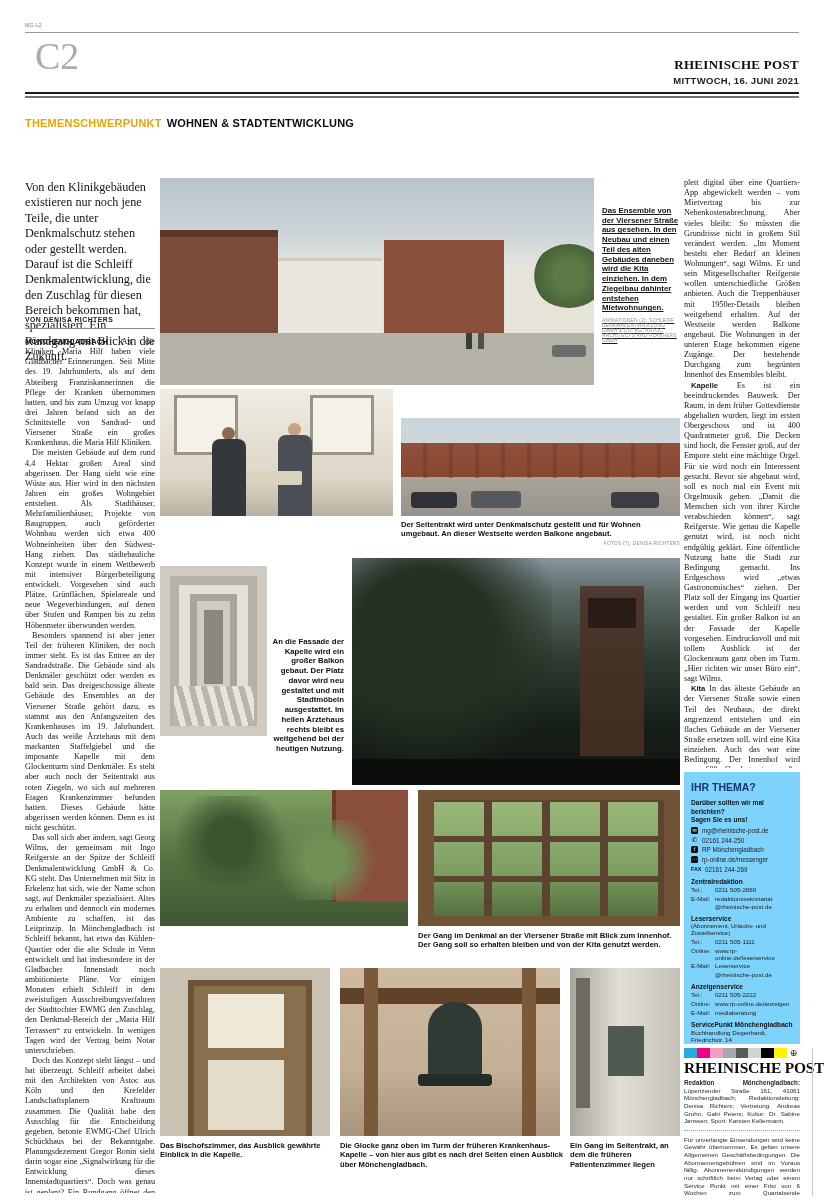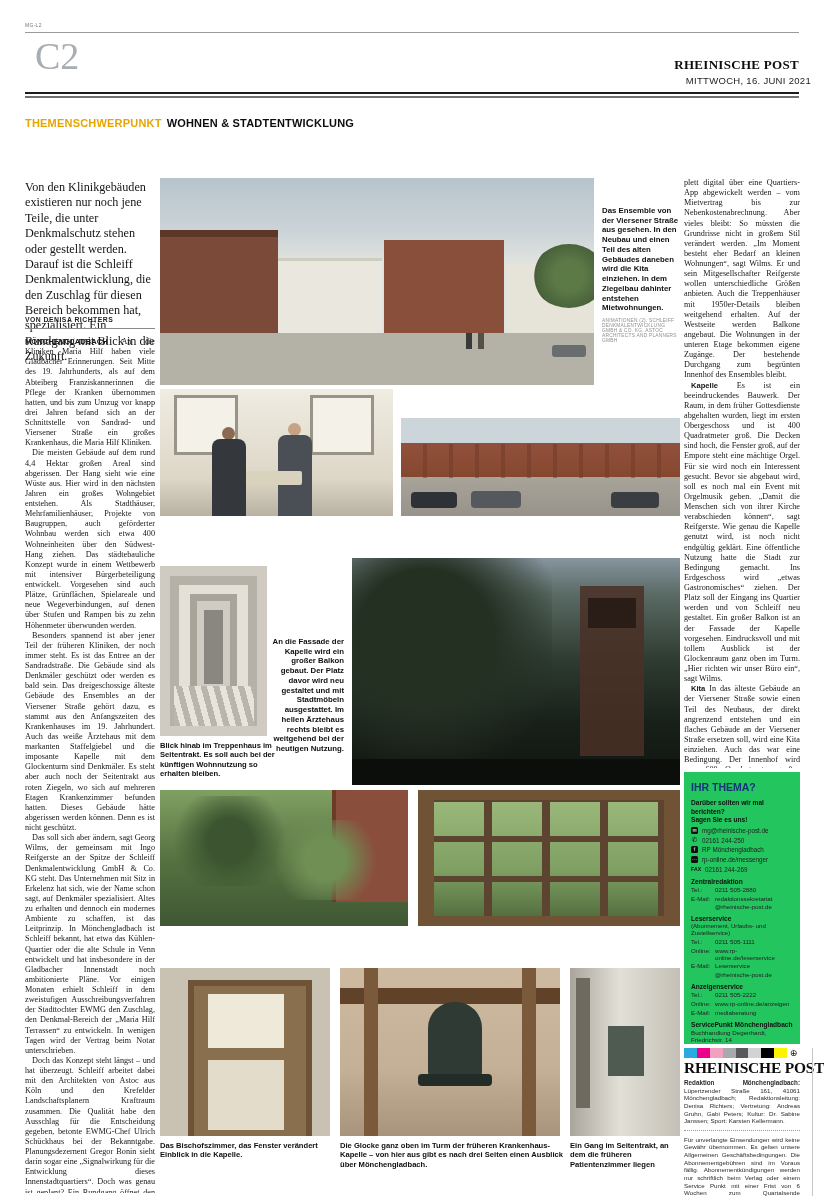--- a/index.html
+++ b/index.html
@@ -48,21 +48,21 @@
   .ph-seiten{background:linear-gradient(180deg,#ccd6da 0%,#ccd6da 26%,#91503c 26%,#85482f 60%,#a8a49a 60%,#97938a 100%);}
   .ph-stairs{background:#cfcbc2;}
   .ph-dark{background:linear-gradient(180deg,#8795a0 0%,#5a6a64 16%,#2e3b30 45%,#18201a 72%,#10140f 100%);}
   .ph-court{background:linear-gradient(180deg,#7fa063 0%,#567140 52%,#3f5733 100%);}
   .ph-gangf{background:#6f5334;}
   .ph-bischof{background:#c9c2b2;}
   .ph-glocke{background:linear-gradient(180deg,#cdbaa0 0%,#c4b096 60%,#a8947c 100%);}
   .ph-gang2{background:linear-gradient(90deg,#a9a59b 0%,#e2dfd7 45%,#c4c0b6 100%);}
 
   
-  .thema{background:#22c55e;box-sizing:border-box;padding:9px 7px;font-family:"Liberation Sans",sans-serif;}
+  .thema{background:#7dd3fc;box-sizing:border-box;padding:9px 7px;font-family:"Liberation Sans",sans-serif;}
   .thema-title{font-size:10.5px;font-weight:700;color:#16337a;margin-bottom:6px;}
   .thema-intro{font-size:6.6px;font-weight:700;color:#111;line-height:1.3;}
   .crow{display:flex;align-items:center;margin-top:2.6px;font-size:6.3px;color:#222;}
   .crow .val{margin-left:4px;}
   .ico{width:7px;height:7px;border-radius:1.5px;background:#111;color:#fff;font-size:5px;line-height:7px;
        text-align:center;flex:0 0 7px;font-family:"DejaVu Sans",sans-serif;}
   .ico.plain{background:none;color:#111;font-size:7px;}
   .faxlbl{font-size:5.2px;font-weight:700;color:#111;flex:0 0 9px;}
   .sect{margin-top:5px;}
   .sect-title{font-size:6.6px;font-weight:700;color:#111;}
@@ -83,21 +83,21 @@
 </style>
 </head>
 <body>
 
 <div class="page">
 
   <div class="abs edition" style="left:25px;top:22px;">MG-L2</div>
   <div class="abs hairline" style="left:25px;top:32px;width:774px;"></div>
   <div class="abs sec-num" style="left:35px;top:37px;">C2</div>
   <div class="abs brand" style="right:25px;top:57px;">RHEINISCHE POST</div>
-  <div class="abs issue-date" style="right:13px;top:75px;">MITTWOCH, 16. JUNI 2021</div>
+  <div class="abs issue-date" style="right:25px;top:75px;font-weight:bold;">MITTWOCH, 16. JUNI 2021</div>
   <div class="abs dblrule" style="left:25px;top:92px;width:774px;"></div>
 
   <div class="abs kicker" style="left:25px;top:105px;">
     <span class="gold">THEMENSCHWERPUNKT</span><span class="black">WOHNEN &amp; STADTENTWICKLUNG</span>
   </div>
 
   <div class="abs lead" style="left:25px;top:180px;width:130px;">Von den Klinikgebäuden existieren nur noch jene Teile, die unter Denkmalschutz stehen oder gestellt werden. Darauf ist die Schleiff Denkmalentwicklung, die den Zuschlag für diesen Bereich bekommen hat, spezialisiert. Ein Rundgang mit Blick in die Zukunft.</div>
   <div class="abs byline" style="left:25px;top:316px;width:130px;">VON DENISA RICHTERS</div>
   <div class="abs bodycol" style="left:25px;top:337px;width:130px;height:856px;">
     <p><b class="lead-in">MÖNCHENGLADBACH</b><span>An die Kliniken Maria Hilf haben viele Gladbacher Erinnerungen. Seit Mitte des 19. Jahrhunderts, als auf dem Abteiberg Franziskannerinnen die Pflege der Kranken übernommen hatten, und bis zum Umzug vor knapp drei Jahren befand sich an der Schnittstelle von Sandrad- und Viersener Straße ein großes Krankenhaus, die Maria Hilf Kliniken.</span></p>
@@ -112,86 +112,90 @@
     <span style="left:0;top:52px;width:118px;height:103px;background:#7c4a38;border-top:7px solid #5e3628;"></span>
     <span style="left:118px;top:80px;width:104px;height:75px;background:#e9e7de;border-top:3px solid #cfccc0;"></span>
     <span style="left:224px;top:62px;width:120px;height:93px;background:#8a4f3a;"></span>
     <span style="left:346px;top:86px;width:88px;height:69px;background:#e6e3d8;"></span>
     <span style="left:372px;top:66px;width:74px;height:64px;background:radial-gradient(circle,#5c7a46 30%,#48603a 70%,transparent 72%);border-radius:50%;"></span>
     <span style="left:0;bottom:0;width:100%;height:52px;background:#b4b1a6;"></span>
     <span style="left:392px;bottom:28px;width:34px;height:12px;background:#6a6d70;border-radius:3px;"></span>
     <span style="left:306px;bottom:36px;width:6px;height:16px;background:#3a3a3a;"></span>
     <span style="left:318px;bottom:36px;width:6px;height:16px;background:#555046;"></span>
   </figure>
-  <div class="abs" style="left:602px;top:206px;width:78px;">
+  <div class="abs" style="left:602px;top:206px;width:78px;text-decoration:underline;">
     <div class="sidecap">Das Ensemble von der Viersener Straße aus gesehen. In den Neubau und einen Teil des alten Gebäudes daneben wird die Kita einziehen. In dem Ziegelbau dahinter entstehen Mietwohnungen.</div>
     <div class="credit" style="margin-top:5px;">ANIMATIONEN (2): SCHLEIFF DENKMALENTWICKLUNG GMBH &amp; CO. KG, ASTOC ARCHITECTS AND PLANNERS GMBH</div>
   </div>
 
   <figure class="ph ph-men abs" style="left:160px;top:389px;width:233px;height:127px;margin:0;">
     <span style="left:14px;top:6px;width:58px;height:54px;background:#f4f1e8;border:3px solid #9a9488;"></span>
     <span style="left:150px;top:6px;width:58px;height:54px;background:#f4f1e8;border:3px solid #9a9488;"></span>
     <span style="left:62px;top:38px;width:13px;height:13px;background:#8a6a52;border-radius:50%;"></span>
     <span style="left:52px;top:50px;width:34px;height:77px;background:#34373c;border-radius:8px 8px 0 0;"></span>
     <span style="left:128px;top:34px;width:13px;height:13px;background:#c8a284;border-radius:50%;"></span>
     <span style="left:118px;top:46px;width:34px;height:81px;background:#4a4e55;border-radius:8px 8px 0 0;"></span>
     <span style="left:86px;top:82px;width:56px;height:14px;background:#d9d2bc;border-radius:2px;"></span>
   </figure>
   <figure class="ph ph-seiten abs" style="left:401px;top:418px;width:279px;height:98px;margin:0;">
     <span style="left:10px;bottom:8px;width:46px;height:16px;background:#2e3135;border-radius:4px;"></span>
     <span style="left:70px;bottom:8px;width:50px;height:17px;background:#55595e;border-radius:4px;"></span>
     <span style="left:210px;bottom:8px;width:48px;height:16px;background:#3a3e43;border-radius:4px;"></span>
     <span style="left:0;top:26px;width:279px;height:34px;background:repeating-linear-gradient(90deg,transparent 0 22px,#6e3a28 22px 26px);opacity:.5;"></span>
   </figure>
+  <div class="cap abs" style="left:401px;top:520px;width:279px;">
+    <span>Der Seitentrakt wird unter Denkmalschutz gestellt und für Wohnen umgebaut. An dieser Westseite werden Balkone angebaut.</span>
+    <span class="credit">FOTOS (7): DENISA RICHTERS</span>
+  </div>
 
   <figure class="ph ph-stairs abs" style="left:160px;top:566px;width:107px;height:170px;margin:0;">
     <span style="left:10px;top:10px;right:10px;bottom:10px;border:9px solid #b5b1a6;background:#e3e0d8;"></span>
     <span style="left:30px;top:28px;right:30px;bottom:34px;border:7px solid #a8a49a;background:#cfccc4;"></span>
     <span style="left:44px;top:44px;right:44px;bottom:52px;background:#8a8680;"></span>
     <span style="left:14px;bottom:10px;width:80px;height:40px;background:repeating-linear-gradient(75deg,#b9b5aa 0 6px,#e7e4dc 6px 12px);"></span>
   </figure>
-  <div class="cap abs" style="left:160px;top:741px;width:118px;">Blick hinab im Treppenhaus im Seitentrakt. Es soll auch bei der künftigen Wohnnutzung so erhalten bleiben.</div>
   <div class="sidecap right abs" style="left:268px;top:637px;width:76px;">An die Fassade der Kapelle wird ein großer Balkon gebaut. Der Platz davor wird neu gestaltet und mit Stadtmöbeln ausgestattet. Im hellen Ärztehaus rechts bleibt es weitgehend bei der heutigen Nutzung.</div>
   <figure class="ph ph-dark abs" style="left:352px;top:558px;width:328px;height:227px;margin:0;">
     <span style="left:-30px;top:-20px;width:230px;height:250px;background:radial-gradient(circle at 45% 40%,#243022 35%,transparent 72%);"></span>
     <span style="right:36px;top:28px;width:64px;height:170px;background:#4a3026;opacity:.85;"></span>
     <span style="right:44px;top:40px;width:48px;height:30px;background:#2a1c16;"></span>
     <span style="left:0;bottom:0;width:100%;height:26px;background:#0b0e0a;"></span>
   </figure>
 
   <figure class="ph ph-court abs" style="left:160px;top:790px;width:248px;height:136px;margin:0;">
     <span style="right:0;top:0;width:72px;height:112px;background:#8a4f3c;border-left:4px solid #6e3a28;"></span>
     <span style="left:10px;top:6px;width:120px;height:90px;background:radial-gradient(circle,#3c5530 30%,transparent 75%);"></span>
     <span style="left:110px;top:30px;width:110px;height:80px;background:radial-gradient(circle,#6f8f55 30%,transparent 75%);"></span>
   </figure>
   <figure class="ph ph-gangf abs" style="left:418px;top:790px;width:262px;height:136px;margin:0;">
     <span style="left:16px;top:10px;width:230px;height:116px;background:
       repeating-linear-gradient(0deg,transparent 0 34px,#5c4430 34px 40px),
       repeating-linear-gradient(90deg,transparent 0 50px,#5c4430 50px 58px),
       linear-gradient(180deg,#9ab87a 0%,#7fa063 60%,#55703f 100%);"></span>
   </figure>
+  <div class="cap abs" style="left:418px;top:931px;width:262px;">Der Gang im Denkmal an der Viersener Straße mit Blick zum Innenhof. Der Gang soll so erhalten bleiben und von der Kita genutzt werden.</div>
 
   <figure class="ph ph-bischof abs" style="left:160px;top:968px;width:170px;height:168px;margin:0;">
     <span style="left:28px;top:12px;width:112px;height:156px;background:#8a6f4e;border:6px solid #6f5336;"></span>
     <span style="left:48px;top:26px;width:76px;height:54px;background:#efe9da;border:3px solid #a8укук;"></span>
     <span style="left:48px;top:92px;width:76px;height:70px;background:#e3dccb;"></span>
   </figure>
   <figure class="ph ph-glocke abs" style="left:340px;top:968px;width:220px;height:168px;margin:0;">
     <span style="left:0;top:20px;width:220px;height:16px;background:#5f4228;"></span>
     <span style="left:24px;top:0;width:14px;height:168px;background:#7a5a3a;"></span>
     <span style="left:182px;top:0;width:14px;height:168px;background:#7a5a3a;"></span>
     <span style="left:88px;top:34px;width:54px;height:78px;background:#2e3a33;border-radius:26px 26px 8px 8px;"></span>
     <span style="left:78px;top:106px;width:74px;height:12px;background:#232d27;border-radius:4px;"></span>
   </figure>
   <figure class="ph ph-gang2 abs" style="left:570px;top:968px;width:110px;height:168px;margin:0;">
     <span style="left:38px;top:58px;width:36px;height:50px;background:#4f5a50;"></span>
     <span style="left:6px;top:10px;width:14px;height:130px;background:#6e6a60;"></span>
     <span style="left:90px;top:10px;width:14px;height:130px;background:#8d8densité;"></span>
   </figure>
-  <div class="cap abs" style="left:160px;top:1141px;width:172px;">Das Bischofszimmer, das Fenster verändert Einblick in die Kapelle.</div>
+  <div class="cap abs" style="left:160px;top:1141px;width:172px;">Das Bischofszimmer, das Ausblick gewährte Einblick in die Kapelle.</div>
   <div class="cap abs" style="left:340px;top:1141px;width:232px;">Die Glocke ganz oben im Turm der früheren Krankenhaus-Kapelle – von hier aus gibt es nach drei Seiten einen Ausblick über Mönchengladbach.</div>
   <div class="cap abs" style="left:570px;top:1141px;width:112px;">Ein Gang im Seitentrakt, an dem die früheren Patientenzimmer liegen</div>
 
   <div class="abs bodycol" style="left:684px;top:178px;width:116px;height:590px;">
     <p><span>plett digital über eine Quartiers-App abgewickelt werden – vom Mietvertrag bis zur Nebenkostenabrechnung. Aber vieles bleibt: So müssten die Grundrisse nicht in großem Stil verändert werden. „Im Moment besteht eher Bedarf an kleinen Wohnungen“, sagt Wilms. Er und sein Mitgesellschafter Reifgerste wollen unterschiedliche Größen anbieten. Auch die Treppenhäuser mit 1950er-Details bleiben weitgehend erhalten. Auf der Westseite werden Balkone angebaut. Die Wohnungen in der unteren Etage bekommen eigene Zugänge. Der bestehende Durchgang zum begrünten Innenhof des Ensembles bleibt.</span></p>
     <p><b class="lead-in">Kapelle</b><span>Es ist ein beeindruckendes Bauwerk. Der Raum, in dem früher Gottesdienste abgehalten wurden, liegt im ersten Obergeschoss und ist 400 Quadratmeter groß. Die Decken sind hoch, die Fenster groß, auf der Empore steht eine mächtige Orgel. Für sie wird noch ein Interessent gesucht. Bevor sie abgebaut wird, soll es noch mal ein Event mit Orgelmusik geben. „Damit die Menschen sich von ihrer Kirche verabschieden können“, sagt Reifgerste. Wie genau die Kapelle genutzt wird, ist noch nicht endgültig geklärt. Eine öffentliche Nutzung hatte die Stadt zur Bedingung gemacht. Ins Erdgeschoss wird „etwas Gastronomisches“ ziehen. Der Platz soll der Eingang ins Quartier werden und von Schleiff neu gestaltet. Ein großer Balkon ist an der Fassade der Kapelle vorgesehen. Eindrucksvoll und mit tollem Ausblick ist der Glockenraum ganz oben im Turm. „Hier richten wir unser Büro ein“, sagt Wilms.</span></p>
     <p><b class="lead-in">Kita</b><span>In das älteste Gebäude an der Viersener Straße sowie einen Teil des Neubaus, der direkt angrenzend entstehen und ein flaches Gebäude an der Viersener Straße ersetzen soll, wird eine Kita einziehen. Auch das war eine Bedingung. Der Innenhof wird zum 600 Quadratmeter großen Außenbereich der Kita umgestaltet. Ein anliegender Gang mit großen Glasfenstern bleibt erhalten.</span></p>
 
   </div>
 

